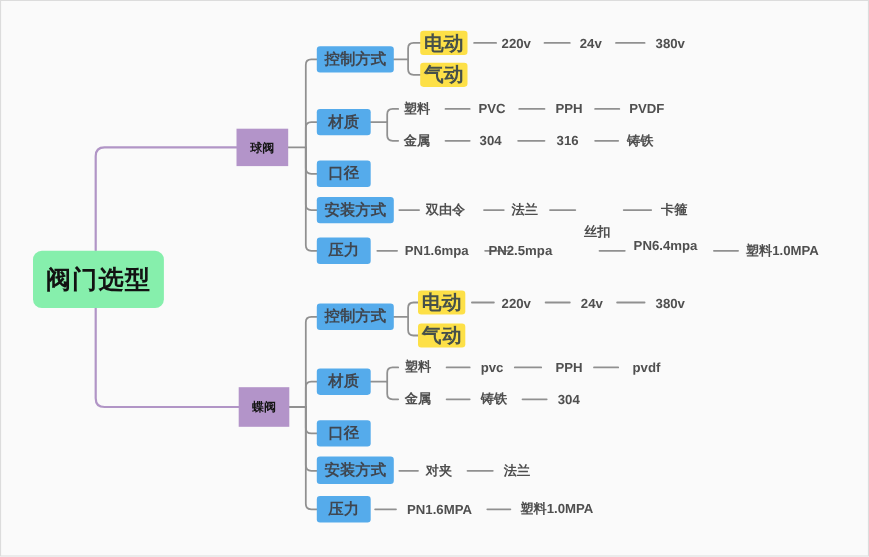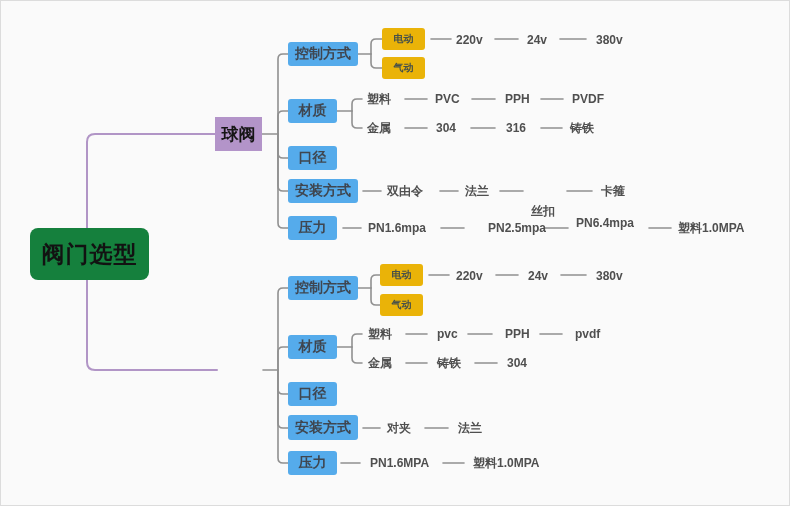--- a/index.html
+++ b/index.html
@@ -16,34 +16,34 @@
     box-shadow:inset 0 0 0 1px #dcdcdc;
   }
   .wires{position:absolute;left:0;top:0;width:790px;height:506px;}
   .node{
     position:absolute;
     display:flex;align-items:center;justify-content:center;
     font-weight:bold;white-space:nowrap;
     box-sizing:border-box;
   }
   .root-node{
-    background:#15803d;border-radius:8px;
+    background:#86efac;border-radius:8px;
     color:#121212;font-size:23px;letter-spacing:1px;
   }
   .branch-node{
     background:#b394c9;border-radius:0;
-    color:#151515;font-size:17px;
+    color:#151515;font-size:11px;
   }
   .cat-node{
     background:#55abeb;border-radius:3px;
     color:#3f4650;font-size:14px;
   }
   .leaf-node{
-    background:#eab308;border-radius:3px;
-    color:#46504a;font-size:10px;
+    background:#fde047;border-radius:3px;
+    color:#46504a;font-size:18px;
   }
   .txt{
     position:absolute;transform:translateY(-50%);
     color:#4f4f4f;font-weight:bold;font-size:12px;white-space:nowrap;
   }
 </style>
 </head>
 <body>
 
 <div class="canvas">
@@ -150,24 +150,25 @@
   <div class="node cat-node" style="left:288px;top:146px;width:49px;height:24px;">口径</div>
 
   <div class="node cat-node" style="left:288px;top:179px;width:70px;height:24px;">安装方式</div>
   <div class="txt" style="left:387px;top:191px;">双由令</div>
   <div class="txt" style="left:465px;top:191px;">法兰</div>
   <div class="txt" style="left:531px;top:191px;margin-top:20px;">丝扣</div>
   <div class="txt" style="left:601px;top:191px;">卡箍</div>
 
   <div class="node cat-node" style="left:288px;top:216px;width:49px;height:24px;">压力</div>
   <div class="txt" style="left:368px;top:228px;">PN1.6mpa</div>
-  <div class="txt" style="left:488px;top:228px;">PN2.5mpa</div>
+  <div class="txt" style="left:444px;top:228px;">PN2.5mpa</div>
   <div class="txt" style="left:576px;top:223px;">PN6.4mpa</div>
   <div class="txt" style="left:678px;top:228px;">塑料1.0MPA</div>
 
+  <div class="node branch-node" style="left:217px;top:352px;width:46px;height:36px;">蝶阀</div>
 
   <div class="node cat-node" style="left:288px;top:276px;width:70px;height:24px;">控制方式</div>
   <div class="node leaf-node" style="left:380px;top:264px;width:43px;height:22px;">电动</div>
   <div class="node leaf-node" style="left:380px;top:294px;width:43px;height:22px;">气动</div>
   <div class="txt" style="left:456px;top:276px;">220v</div>
   <div class="txt" style="left:528px;top:276px;">24v</div>
   <div class="txt" style="left:596px;top:276px;">380v</div>
 
   <div class="node cat-node" style="left:288px;top:335px;width:49px;height:24px;">材质</div>
   <div class="txt" style="left:368px;top:334px;">塑料</div>

